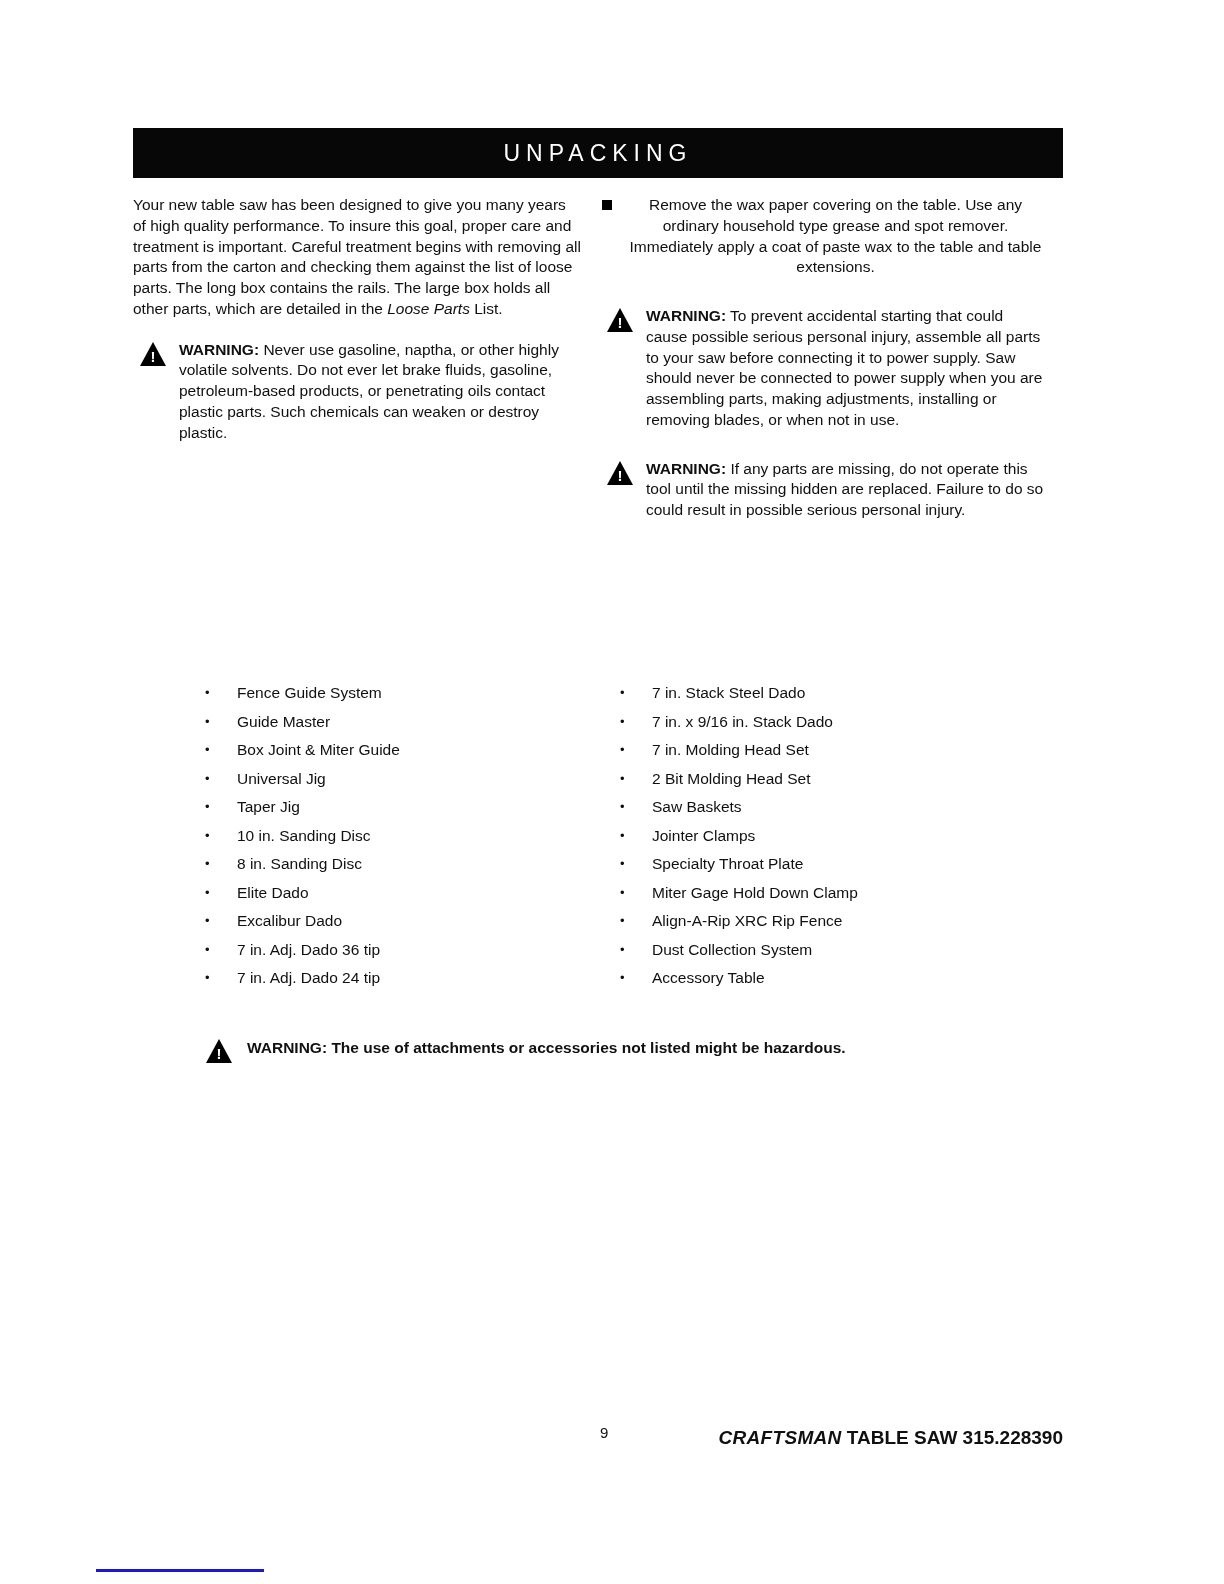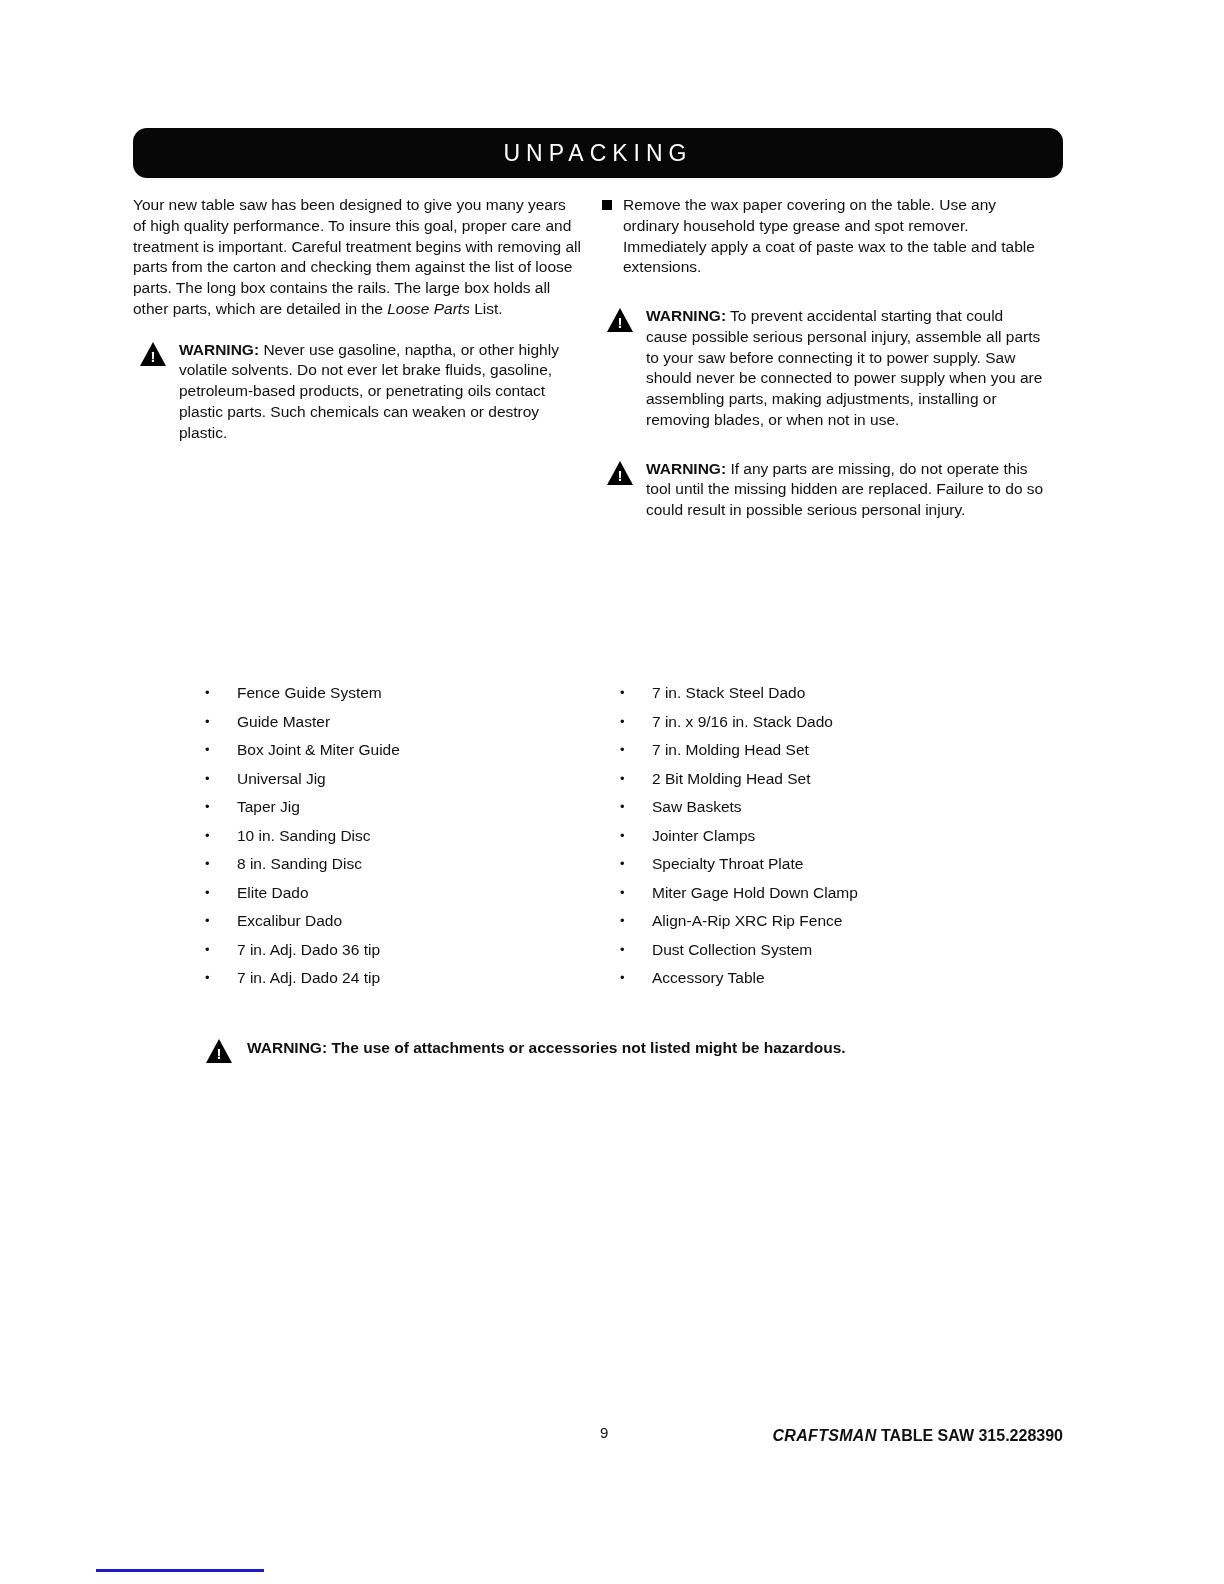--- a/index.html
+++ b/index.html
@@ -11,21 +11,21 @@
     background:#ffffff;
     font-family:"Liberation Sans", sans-serif;
     color:#101010;
     overflow:hidden;
   }
   .content { position:absolute; left:133px; top:128px; width:930px; }
 
   .bar {
     background:#070707;
     height:50px;
-    display:flex; align-items:center; justify-content:center;border-radius:14px;
+    display:flex; align-items:center; justify-content:center;
   }
   .bar-title {
     color:#ffffff;
     font-size:23px;
     letter-spacing:6px;
     font-weight:400;
   }
 
   .cols { display:flex; gap:19px; margin-top:17px; min-height:468px; }
   .col { width:448px; font-size:15.5px; line-height:1.34; }
@@ -72,21 +72,21 @@
     font-weight:bold;
   }
   .acc-warning .w-icon { position:absolute; left:0; top:-1px; }
 
   .page-num {
     position:absolute; left:600px; top:1424px;
     font-size:15px;
   }
   .footer-right {
     position:absolute; right:161px; top:1427px;
-    font-size:16px; font-weight:bold;
+    font-size:19px; font-weight:bold;
     white-space:nowrap;
   }
   .footer-brand { font-style:italic; font-weight:900; letter-spacing:0.3px; }
   .blue-line {
     position:absolute; left:96px; top:1569px;
     width:168px; height:3px; background:#1a1ac8;
   }
 </style>
 </head>
 <body>
@@ -110,21 +110,21 @@
             <svg width="28" height="26" viewBox="0 0 28 26">
               <path d="M14 1 L27 25 H1 Z" fill="#000"></path>
               <text x="14" y="21" text-anchor="middle" fill="#fff" font-size="15" font-weight="bold" font-family="Liberation Sans, sans-serif">!</text>
             </svg>
           </span>
           <span class="bold">WARNING:</span><span> Never use gasoline, naptha, or other highly volatile solvents. Do not ever let brake fluids, gasoline, petroleum-based products, or penetrating oils contact plastic parts. Such chemicals can weaken or destroy plastic.</span>
         </div>
       </div>
 
       <div class="col">
-        <div class="bullet-item" style="margin-top:0;">
+        <div class="bullet-item" style="margin-top:0;text-align:center;">
           <span class="sq"></span>
           <span class="bullet-text">Remove the wax paper covering on the table. Use any ordinary household type grease and spot remover. Immediately apply a coat of paste wax to the table and table extensions.</span>
         </div>
 
         <div class="warning" style="margin-top:28px;">
           <span class="w-icon">
             <svg width="28" height="26" viewBox="0 0 28 26">
               <path d="M14 1 L27 25 H1 Z" fill="#000"></path>
               <text x="14" y="21" text-anchor="middle" fill="#fff" font-size="15" font-weight="bold" font-family="Liberation Sans, sans-serif">!</text>
             </svg>

